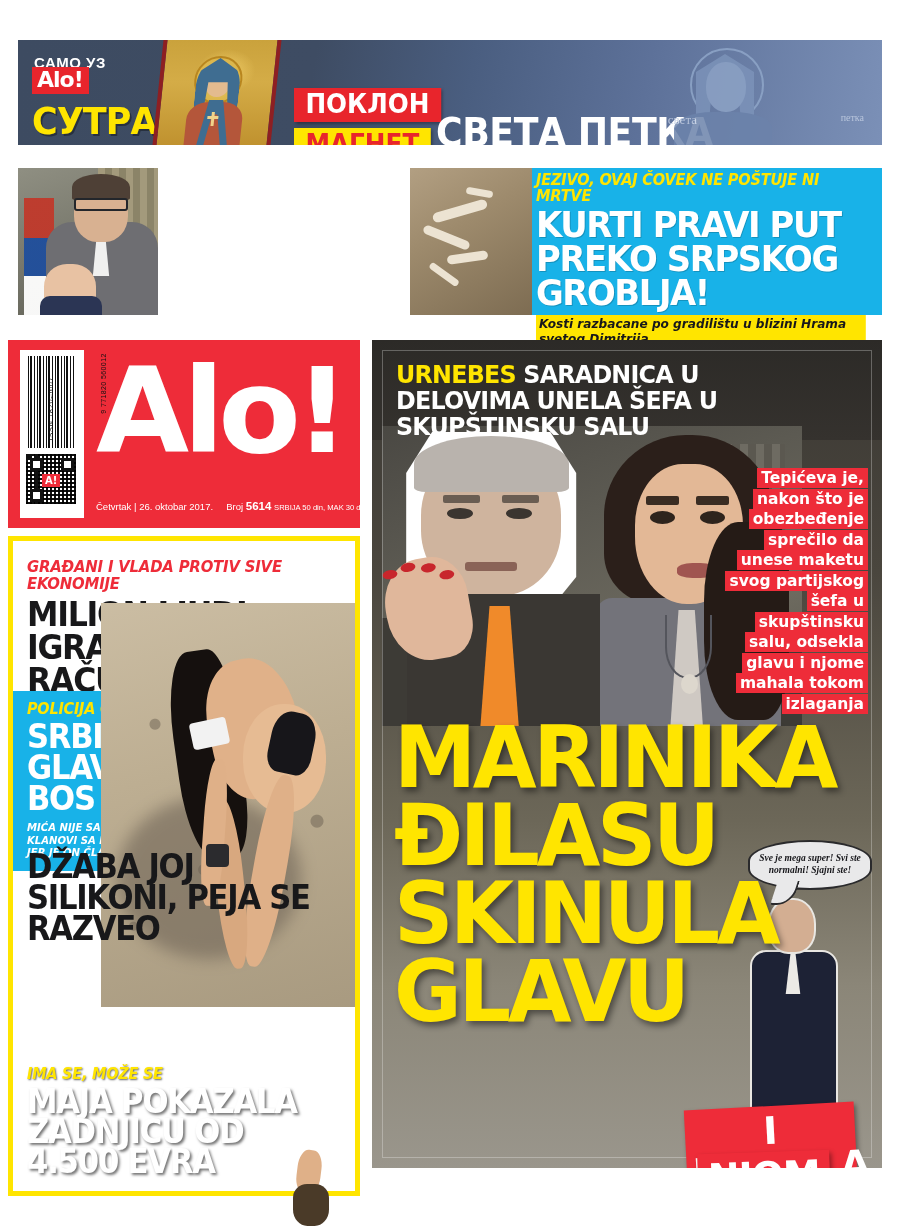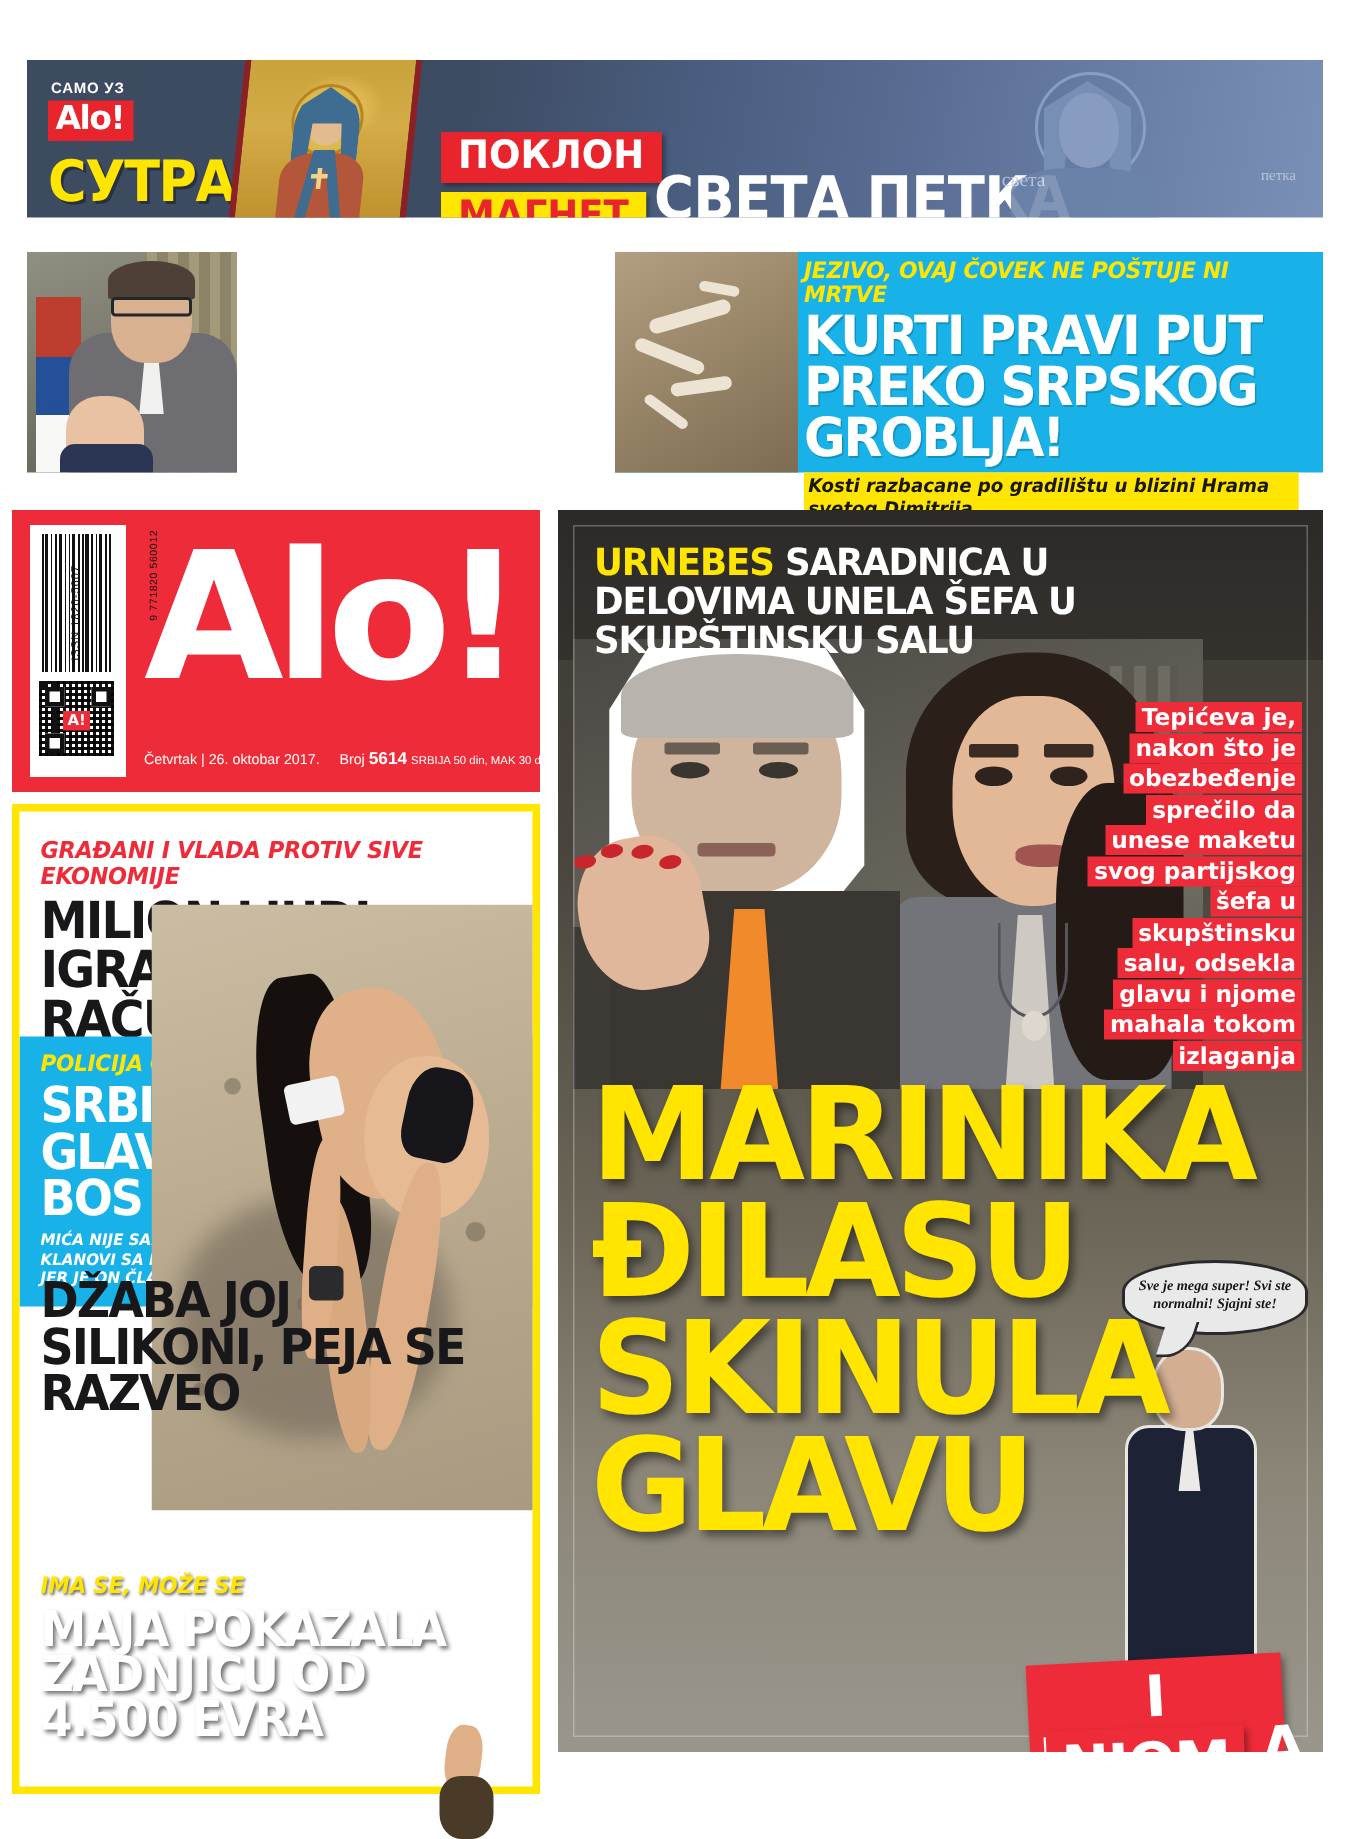--- a/index.html
+++ b/index.html
@@ -12,21 +12,21 @@
   .page { position: relative; width: 900px; height: 1226px; background: #fff; }
 
   
   .promo {
     position: absolute; left: 18px; top: 40px; width: 864px; height: 105px;
     background: linear-gradient(100deg,#3d4b61 0%,#3e4c63 34%,#4a5e80 52%,#5d7199 72%,#7b90b7 100%);
     overflow: hidden;
   }
   .promo .samo {
     position: absolute; left: 16px; top: 14px; color: #fff;
-    font-size: 10px; font-weight: bold; letter-spacing: .5px;
+    font-size: 15px; font-weight: bold; letter-spacing: .5px;
     font-family: "Liberation Sans Narrow","Liberation Sans",sans-serif;
   }
   .promo .alotag {
     position: absolute; left: 14px; top: 27px;
     background: #e8252c; color: #fff; font-weight: bold;
     font-size: 22px; line-height: 22px; padding: 2px 6px 3px 5px;
     font-family: "DejaVu Sans", sans-serif; letter-spacing: -1px;
   }
   .promo .sutra {
     position: absolute; left: 14px; top: 62px; color: #ffe500;
@@ -256,21 +256,21 @@
     border-radius:40% 40% 30% 30%; transform: rotate(12deg);}
   .w-leg1 { position:absolute; left:52%; top:40%; width:20%; height:50%; background:#dfb088;
     border-radius:44%; transform: rotate(10deg); }
   .w-leg2 { position:absolute; left:30%; top:46%; width:17%; height:44%; background:#d8a87f;
     border-radius:44%; transform: rotate(-6deg); }
   .w-arm  { position:absolute; left:22%; top:36%; width:13%; height:38%; background:#dfb088;
     border-radius:40%; transform: rotate(4deg); }
   .w-watch{ position:absolute; left:24%; top:58%; width:14%; height:6%; background:#2b2b2e; border-radius:4px;}
   .w-glass{ position:absolute; left:15%; top:26%; width:22%; height:7%; background:#f2f2f2; border-radius:4px; transform:rotate(-12deg);}
 
-  .story-d { position:absolute; left:0; bottom:16px; width:100%; padding:12px 14px 14px 14px; z-index:4; }
+  .story-d { position:absolute; left:0; bottom:0; width:100%; padding:12px 14px 14px 14px; z-index:4; }
   .kicker-yellow3 { display:inline-block; color:#ffe500; font-weight:bold; font-style:italic;
     font-size:15px; line-height:16px; letter-spacing:-.2px; transform:scaleX(.96);
     transform-origin:left top; font-family:"DejaVu Sans",sans-serif;
     text-shadow: 1px 1px 2px rgba(0,0,0,.6); }
   .head-white3 { color:#fff; font-weight:bold; font-size:33px; line-height:30px; margin-top:4px;
     letter-spacing:-1.3px; transform:scaleX(.93); transform-origin:left top;
     font-family:"DejaVu Sans",sans-serif; text-shadow: 2px 2px 3px rgba(0,0,0,.55); }
 
   
   .leg-overflow { position:absolute; left:285px; top:1150px; width:60px; height:76px; z-index:6; }

